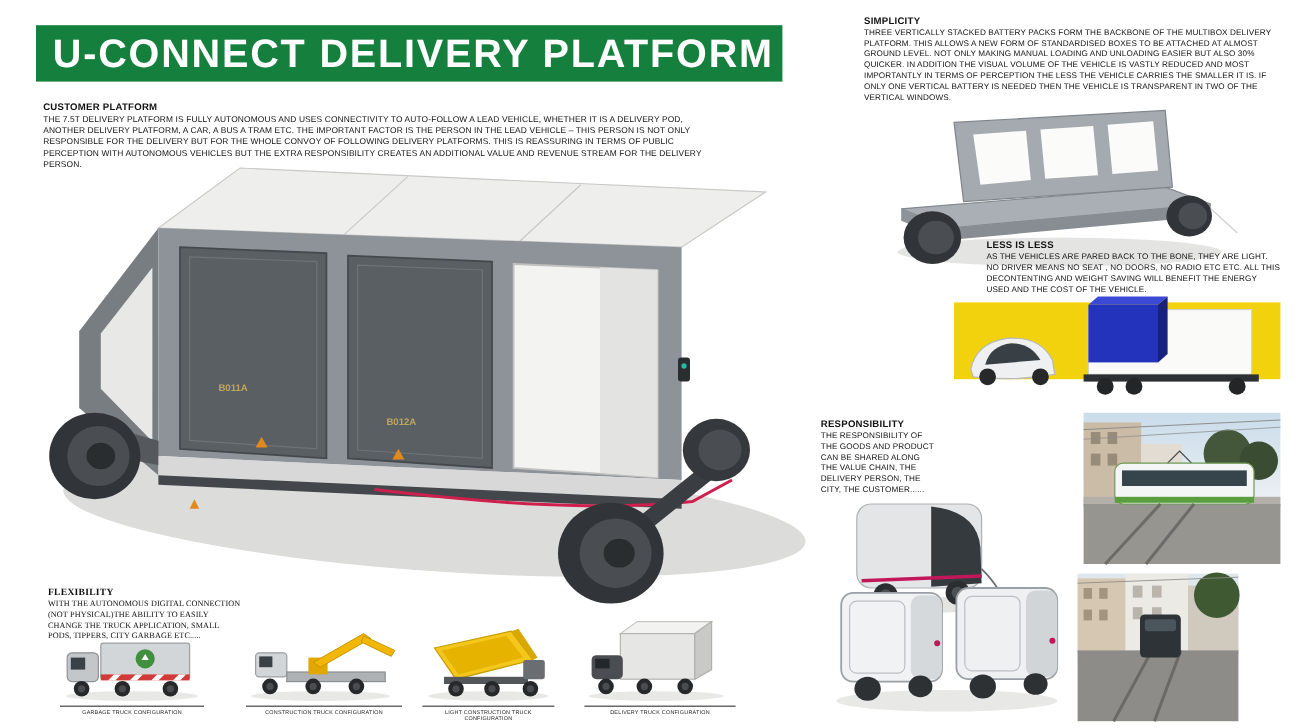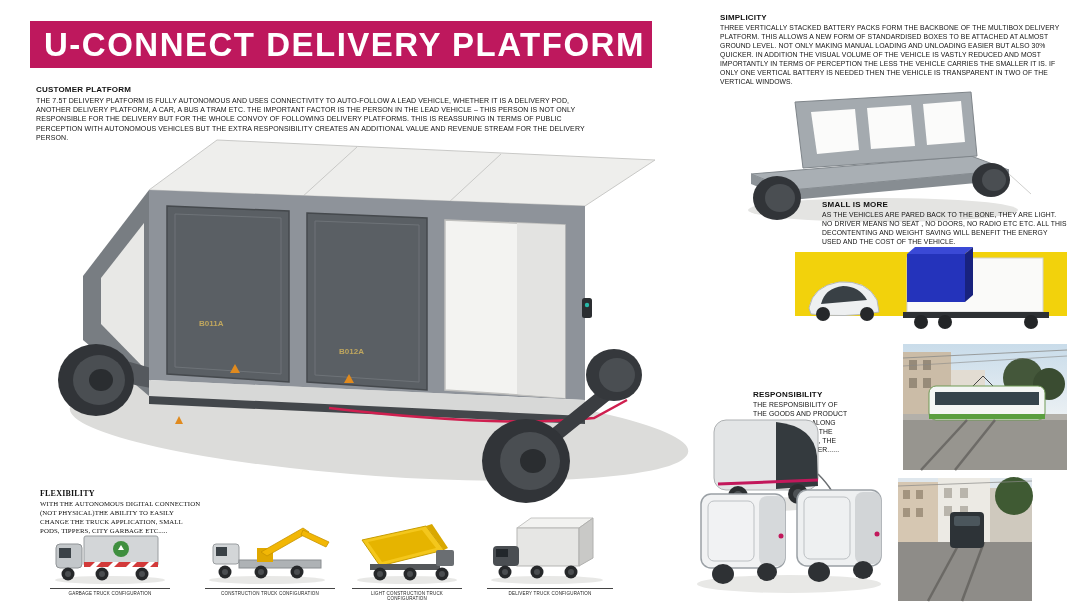--- a/index.html
+++ b/index.html
@@ -2,21 +2,21 @@
 <html><head>
 <meta charset="utf-8">
 <style>
   html,body{margin:0;padding:0;background:#ffffff;}
   #board{
     position:relative;width:1080px;height:607px;background:#ffffff;overflow:hidden;
     font-family:"Liberation Sans", sans-serif;color:#111;
   }
   .abs{position:absolute;}
   .title-banner{
-    background:#be185d;color:#fff;display:flex;align-items:center;
+    background:#15803d;color:#fff;display:flex;align-items:center;
     padding-left:14px;font-weight:800;font-size:33px;letter-spacing:1.5px;
     white-space:nowrap;
   }
   .h{font-weight:bold;font-size:8px;letter-spacing:.2px;margin:0 0 2px 0;}
   .body-text{font-size:7px;line-height:1.32;letter-spacing:.1px;margin:0;}
   .body-xs{font-size:6.8px;line-height:1.32;letter-spacing:.1px;margin:0;}
   .cfg{position:absolute;}
   .cfg svg{display:block;}
   .cfg-caption{
     border-top:1px solid #444;margin-top:2px;padding-top:1.5px;
@@ -31,21 +31,21 @@
 
   <div class="abs title-banner" style="left:30px;top:21px;width:608px;height:47px;">
     <span>U-CONNECT DELIVERY PLATFORM</span>
   </div>
 
   <div class="abs" style="left:36px;top:85px;width:566px;">
     <p class="h">CUSTOMER PLATFORM</p>
     <p class="body-text">THE 7.5T DELIVERY PLATFORM IS FULLY AUTONOMOUS AND USES CONNECTIVITY TO AUTO-FOLLOW A LEAD VEHICLE, WHETHER IT IS A DELIVERY POD, ANOTHER DELIVERY PLATFORM, A CAR, A BUS A TRAM ETC.  THE IMPORTANT FACTOR IS THE PERSON IN THE LEAD VEHICLE – THIS PERSON IS NOT ONLY RESPONSIBLE FOR THE DELIVERY BUT FOR THE WHOLE CONVOY OF FOLLOWING DELIVERY PLATFORMS.  THIS IS REASSURING IN TERMS OF PUBLIC PERCEPTION WITH AUTONOMOUS VEHICLES BUT THE EXTRA RESPONSIBILITY CREATES AN ADDITIONAL VALUE AND REVENUE STREAM FOR THE DELIVERY PERSON.</p>
   </div>
 
-  <div class="abs" style="left:49px;top:128px;width:620px;height:392px;text-decoration:underline;">
+  <div class="abs" style="left:32px;top:128px;width:620px;height:392px;text-decoration:underline;">
     <svg width="620" height="392" viewBox="0 0 620 392">
 
       <ellipse cx="330" cy="302" rx="310" ry="46" fill="#dcdcda" transform="rotate(4 330 302)"></ellipse>
 
       <polygon points="100,62 34,148 34,212 100,268" fill="#787d82"></polygon>
       <polygon points="95,95 52,150 52,196 95,240" fill="#e8e8e6"></polygon>
       <polygon points="60,228 102,240 102,260 60,252" fill="#55595e"></polygon>
 
       <polygon points="100,62 168,12 606,32 536,78" fill="#eeeeec" stroke="#c9c9c7" stroke-width="1"></polygon>
       <line x1="308" y1="19" x2="252" y2="70" stroke="#c9c9c7" stroke-width="1"></line>
@@ -106,21 +106,21 @@
       <polygon points="190,16 228,13 232,54 194,57" fill="#fbfbfa"></polygon>
       <ellipse cx="44" cy="110" rx="24" ry="22" fill="#313438"></ellipse>
       <ellipse cx="47" cy="110" rx="15" ry="14" fill="#4a4e52"></ellipse>
       <ellipse cx="258" cy="92" rx="19" ry="17" fill="#313438"></ellipse>
       <ellipse cx="261" cy="92" rx="12" ry="11" fill="#4a4e52"></ellipse>
       <line x1="276" y1="86" x2="298" y2="106" stroke="#cfcfcd" stroke-width="1"></line>
     </svg>
   </div>
 
   <div class="abs" style="left:822px;top:200px;width:246px;">
-    <p class="h">SMALL IS MORE</p>
+    <p class="h">LESS IS LESS</p>
     <p class="body-xs">AS THE VEHICLES ARE PARED BACK TO THE BONE, THEY ARE LIGHT.  NO DRIVER MEANS NO SEAT , NO DOORS, NO RADIO ETC ETC.  ALL THIS DECONTENTING AND WEIGHT SAVING WILL BENEFIT THE ENERGY USED AND THE COST OF THE VEHICLE.</p>
   </div>
 
   <div class="abs" style="left:795px;top:246px;width:272px;height:102px;">
     <svg width="272" height="102" viewBox="0 0 272 102">
       <rect x="0" y="6" width="272" height="64" fill="#f2d20c"></rect>
 
       <rect x="112" y="12" width="136" height="54" fill="#fafaf9" stroke="#d2d2d0" stroke-width="1"></rect>
       <polygon points="112,8 170,8 178,1 120,1" fill="#3a49d6"></polygon>
       <rect x="112" y="8" width="58" height="48" fill="#2433bb"></rect>
@@ -130,21 +130,21 @@
       <circle cx="150" cy="76" r="7" fill="#232527"></circle>
       <circle cx="236" cy="76" r="7" fill="#232527"></circle>
 
       <path d="M14,62 Q18,40 44,36 Q72,34 82,54 L84,66 Q50,72 16,68 Z" fill="#eef0f1" stroke="#b6b9bb" stroke-width="1"></path>
       <path d="M26,58 Q30,42 48,40 Q64,40 72,54 Z" fill="#394045"></path>
       <circle cx="28" cy="68" r="7" fill="#26282a"></circle>
       <circle cx="72" cy="68" r="7" fill="#26282a"></circle>
     </svg>
   </div>
 
-  <div class="abs" style="left:753px;top:349px;width:95px;margin-top:41px;">
+  <div class="abs" style="left:684px;top:349px;width:95px;">
     <p class="h">RESPONSIBILITY</p>
     <p class="body-xs">THE RESPONSIBILITY OF THE GOODS AND PRODUCT CAN BE SHARED ALONG THE VALUE CHAIN, THE DELIVERY PERSON, THE CITY, THE CUSTOMER......</p>
   </div>
 
   <div class="abs" style="left:698px;top:412px;width:142px;height:102px;">
     <svg width="142" height="60" viewBox="0 0 142 102" preserveAspectRatio="xMidYMin meet" style="width:142px;height:102px;">
       <ellipse cx="70" cy="92" rx="58" ry="7" fill="#e4e4e2"></ellipse>
       <rect x="16" y="8" width="104" height="70" rx="12" fill="#e3e5e6" stroke="#aeb1b3" stroke-width="1"></rect>
       <path d="M78,10 Q116,14 119,44 L120,74 L78,77 Z" fill="#343a3e"></path>
       <path d="M20,72 L120,68" stroke="#c2185b" stroke-width="3" fill="none"></path>

